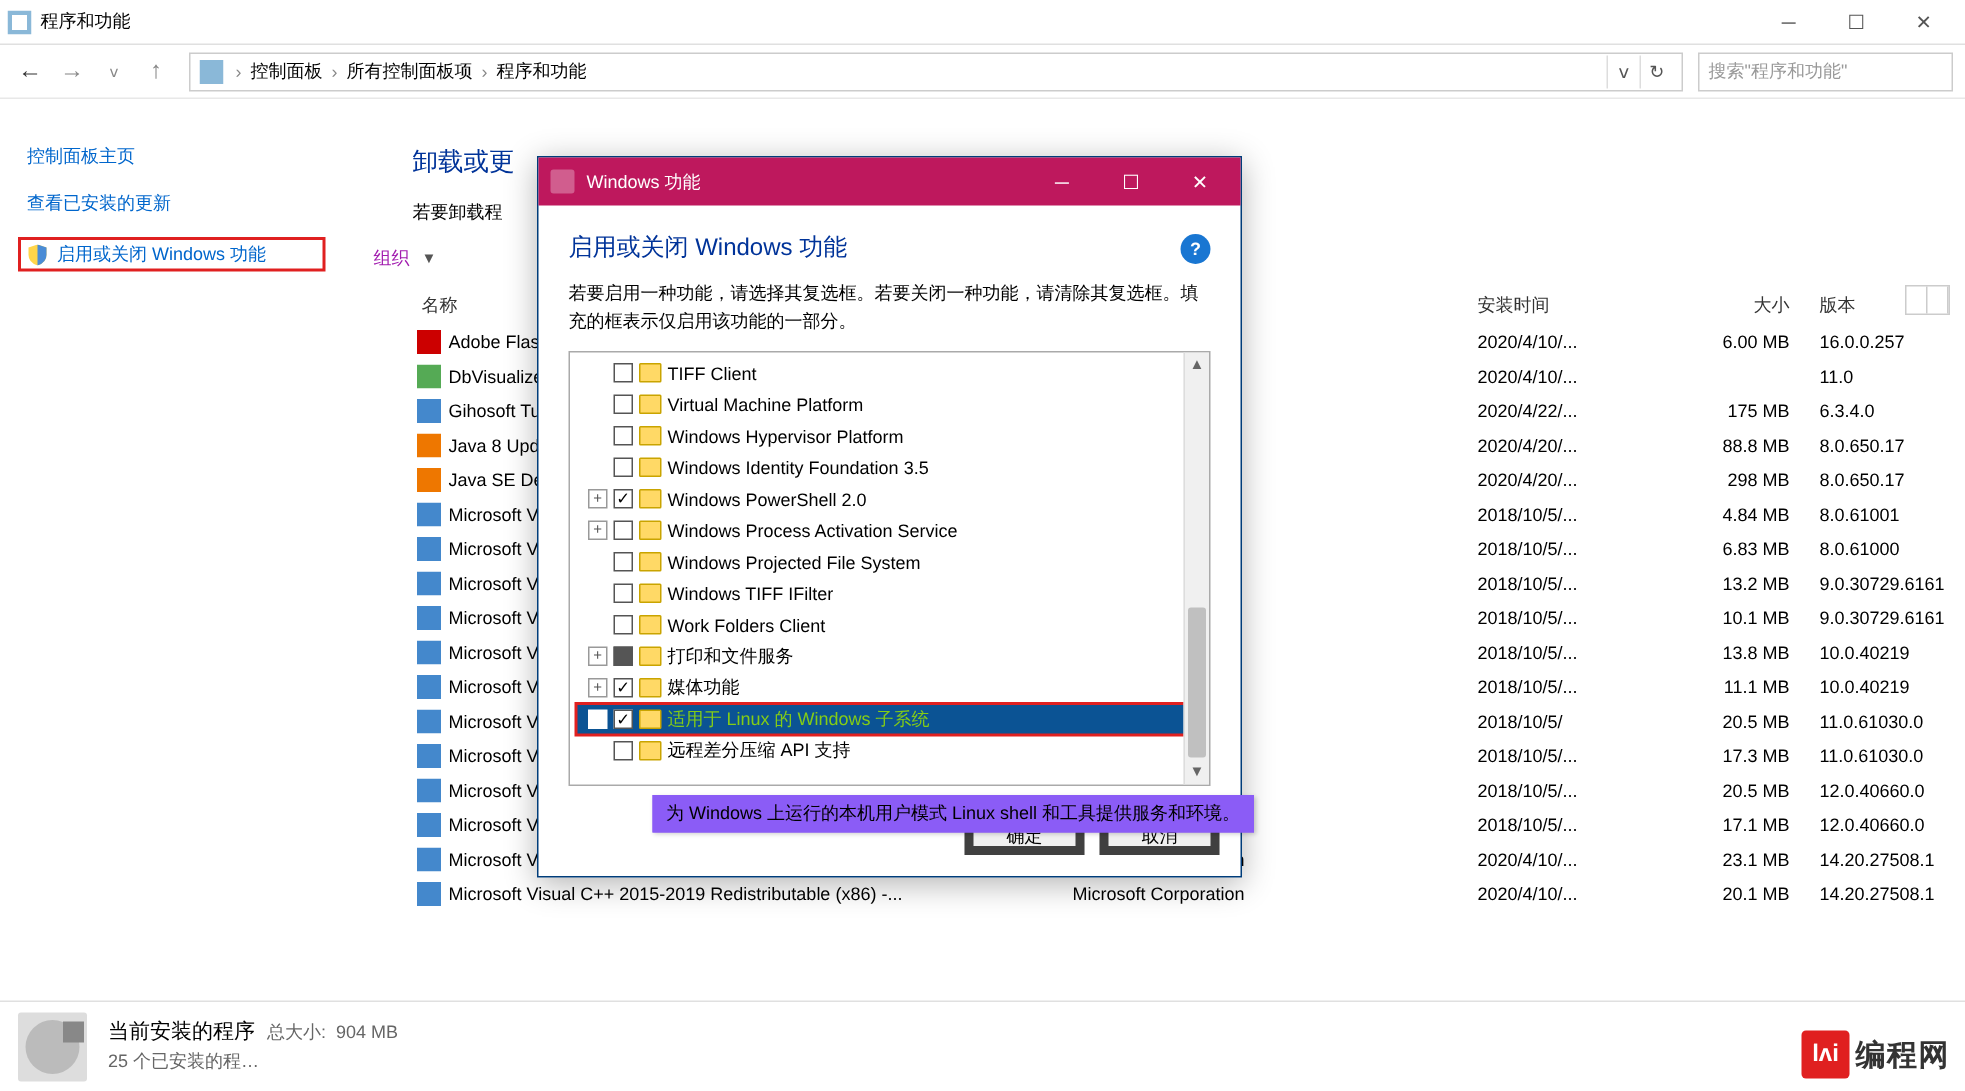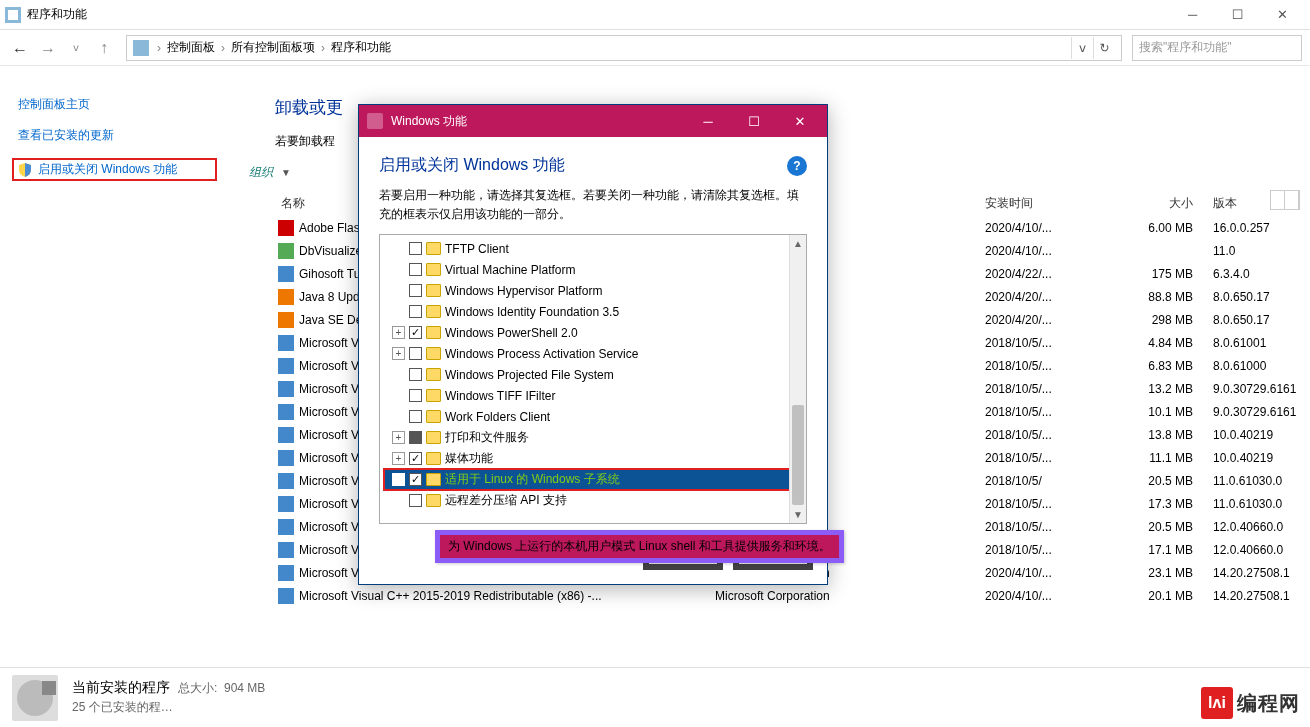--- a/index.html
+++ b/index.html
@@ -24,21 +24,21 @@
 .sidebar { width:235px; padding:30px 18px; }
 .sidebar .sb-link { display:block; color:#0066cc; margin-bottom:14px; cursor:pointer; }
 .sidebar .sb-item { display:flex; align-items:center; gap:6px; }
 .sidebar .highlighted { border:2px solid #e02020; padding:1px 4px; margin-left:-6px; }
 .shield-icon { width:14px; height:14px; }
 
 .content { flex:1; padding:30px 0 0 40px; position:relative; }
 .content h1 { font-size:17px; color:#003399; font-weight:normal; margin-bottom:14px; }
 .content .subtext { font-size:12px; margin-bottom:14px; }
 .toolbar { display:flex; align-items:center; gap:8px; margin-bottom:10px; margin-left:-26px;}
-.toolbar .org { color:#0f766e;font-style:italic; }
+.toolbar .org { color:#a21caf; }
 .toolbar .drop { color:#555; font-size:10px; }
 .view-btn { position:absolute; right:10px; top:124px; width:30px; height:20px; border:1px solid #ccc; display:flex;}
 .view-btn span{flex:1;border-right:1px solid #ccc;}
 
 .col-headers { display:flex; font-size:12px; color:#333; padding:4px 0; }
 .col-name { width:440px; padding-left:6px; }
 .col-pub { width:270px; }
 .col-date { width:118px; }
 .col-size { width:110px; text-align:right; padding-right:20px; }
 .col-ver { flex:1; }
@@ -86,21 +86,21 @@
 .feature-item.selected { background:#0b5394; }
 .feature-item.selected .flabel { color:#84cc16; }
 .feature-item.highlighted { outline:2px solid #e02020; outline-offset:-1px; }
 .tree-scroll { position:absolute; right:0; top:0; bottom:0; width:17px; background:#f0f0f0; border-left:1px solid #ddd;}
 .tree-scroll .thumb { position:absolute; left:2px; right:2px; top:170px; height:100px; background:#c0c0c0; border-radius:2px;}
 .tree-scroll .arrow { position:absolute; left:0; right:0; height:17px; display:flex; align-items:center; justify-content:center; color:#666; font-size:10px;}
 .tree-scroll .arrow.up{top:0;} .tree-scroll .arrow.down{bottom:0;}
 .dlg-buttons { display:flex; justify-content:flex-end; gap:10px; padding:10px 14px 14px 14px; }
 .dlg-btn { min-width:80px; height:26px; border:6px solid #404040; background:#f0f0f0; display:flex; align-items:center; justify-content:center; font-size:12px; }
 
-.tooltip { position:absolute; left:435px; top:530px; background:#be185d; border:5px solid #8b5cf6; padding:3px 8px; font-size:12px; z-index:20; box-shadow:1px 1px 3px rgba(0,0,0,0.2); }
+.tooltip { position:absolute; left:435px; top:530px; background:#8b5cf6; border:1px solid #8b5cf6; padding:3px 8px; font-size:12px; z-index:20; box-shadow:1px 1px 3px rgba(0,0,0,0.2); }
 
 svg { display:block; }
 </style>
 </head>
 <body>
 
 <div class="title-bar">
   <svg class="tb-icon" viewBox="0 0 16 16">
       <rect width="16" height="16" fill="#8ab8d8"></rect>
       <rect x="3" y="3" width="10" height="10" fill="#fff"></rect>
@@ -374,21 +374,21 @@
       <div class="help-icon">?</div>
     </div>
     <div class="dlg-desc">若要启用一种功能，请选择其复选框。若要关闭一种功能，请清除其复选框。填充的框表示仅启用该功能的一部分。</div>
     <div class="feature-tree">
       <div class="feature-list" id="feature-list">
           <div class="feature-item">
             <span class="indent0"></span>
     <span class="expander none"></span>
     <span class="chk "></span>
     <span class="folder"></span>
-    <span class="flabel">TFTP Client</span>
+    <span class="flabel">TIFF Client</span>
           </div>
           <div class="feature-item">
             <span class="indent0"></span>
     <span class="expander none"></span>
     <span class="chk "></span>
     <span class="folder"></span>
     <span class="flabel">Virtual Machine Platform</span>
           </div>
           <div class="feature-item">
             <span class="indent0"></span>

